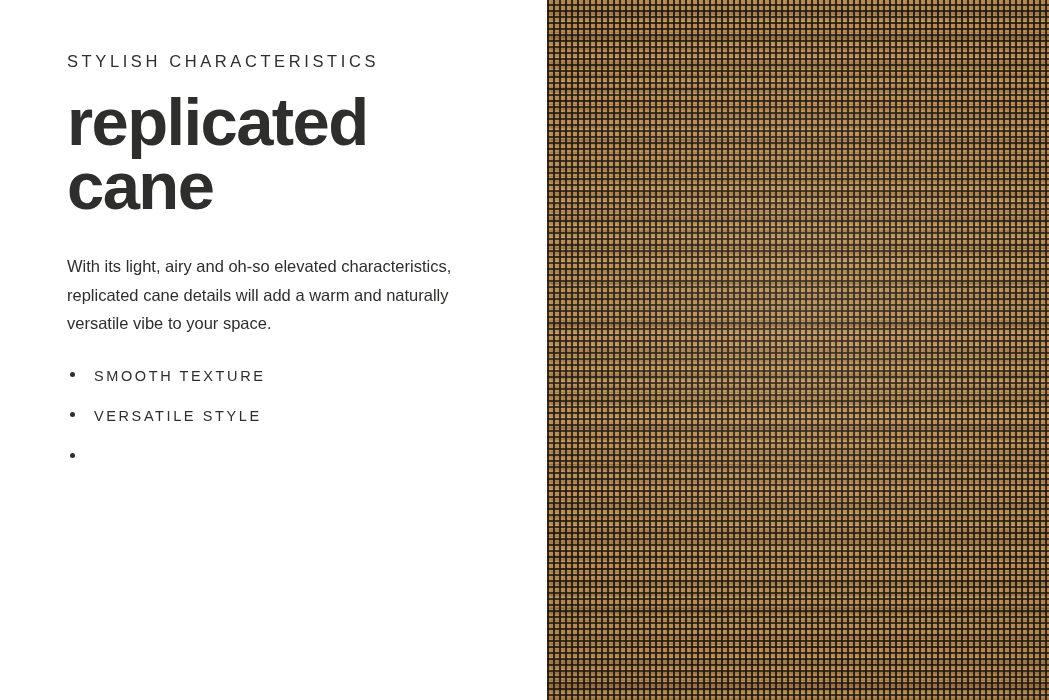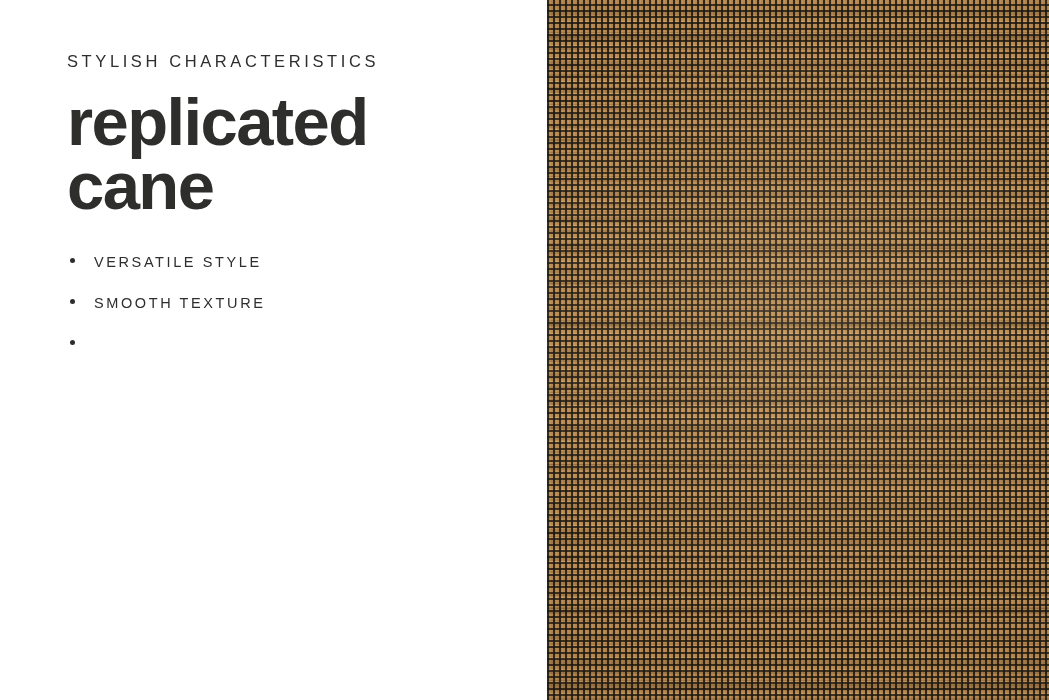--- a/index.html
+++ b/index.html
@@ -179,37 +179,38 @@
 
   <section class="text-panel">
 
     <div class="eyebrow">STYLISH CHARACTERISTICS</div>
 
     <h1 class="headline">
       <span class="line">replicated</span>
       <span class="line">cane</span>
     </h1>
 
+    <p class="body-copy">With its light, airy and oh-so elevated characteristics, replicated cane details will add a warm and naturally versatile vibe to your space.</p>
 
     <ul class="feature-list">
+      <li class="feature-item">
+        <span class="bullet"></span>
+        <span class="ftext">
+          <span class="l1">SMOOTH TEXTURE</span>
+        </span>
+      </li>
       <li class="feature-item">
         <span class="bullet"></span>
         <span class="ftext">
           <span class="l1">VERSATILE STYLE</span>
         </span>
       </li>
       <li class="feature-item">
         <span class="bullet"></span>
         <span class="ftext">
-          <span class="l1">SMOOTH TEXTURE</span>
-        </span>
-      </li>
-      <li class="feature-item">
-        <span class="bullet"></span>
-        <span class="ftext">
         </span>
       </li>
     </ul>
 
   </section>
 
   <section class="image-panel">
     <div class="weave"></div>
     <div class="weave-shade"></div>
     <div class="weave-vignette"></div>

